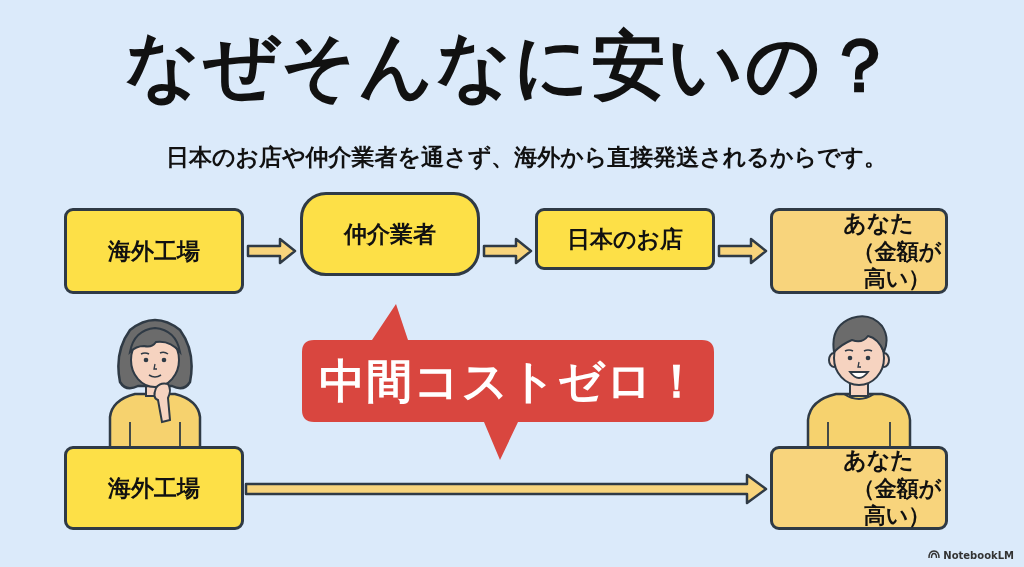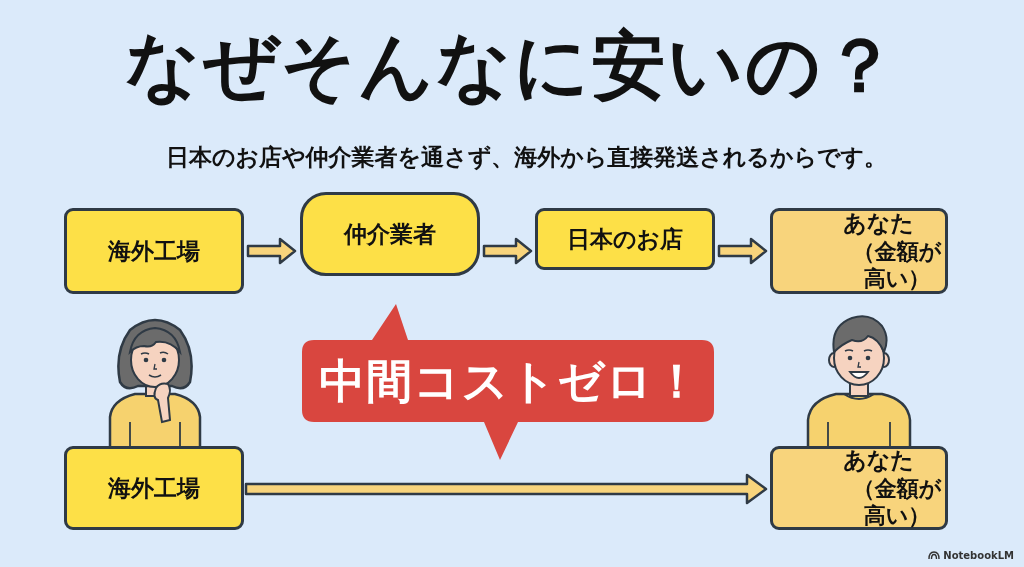--- a/index.html
+++ b/index.html
@@ -37,21 +37,21 @@
     .bubble-text {
       position: absolute; left: 305px; top: 342px; width: 410px; height: 80px;
       display: flex; align-items: center; justify-content: center;
       color: #ffffff; font-size: 46px; font-weight: bold; letter-spacing: 1px; font-family: Liberation Serif, serif;
     }
 
     .person { position: absolute; }
 
     .brand {
       position: absolute; right: 10px; bottom: 6px; font-size: 10px; color: #333;
-      display: flex; align-items: center; gap: 3px; font-weight: bold;
+      display: flex; gap: 3px; font-weight: bold;
     }
   </style>
 </head>
 <body>
 
 <div class="canvas">
 
   <div class="title">なぜそんなに安いの？</div>
   <div class="subtitle">日本のお店や仲介業者を通さず、海外から直接発送されるからです。</div>
 

